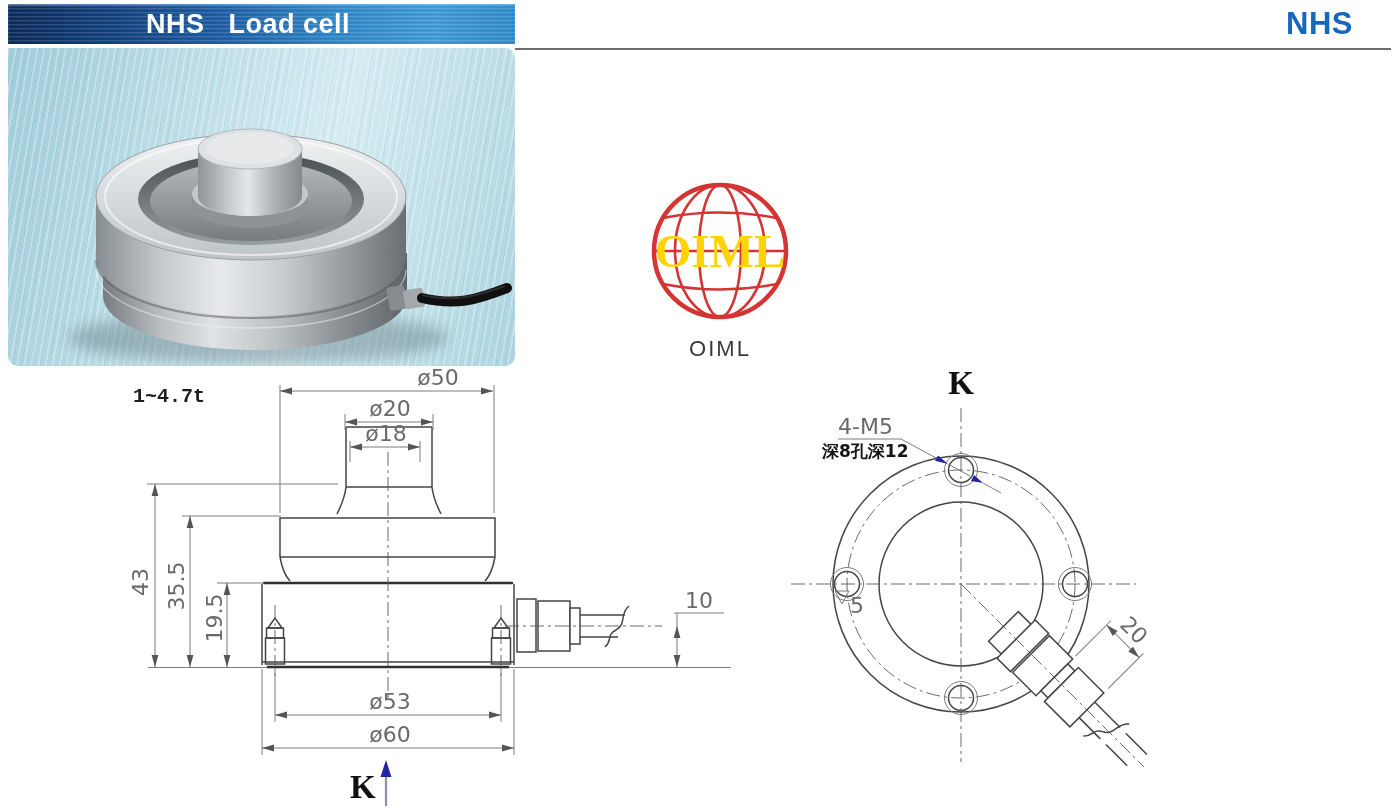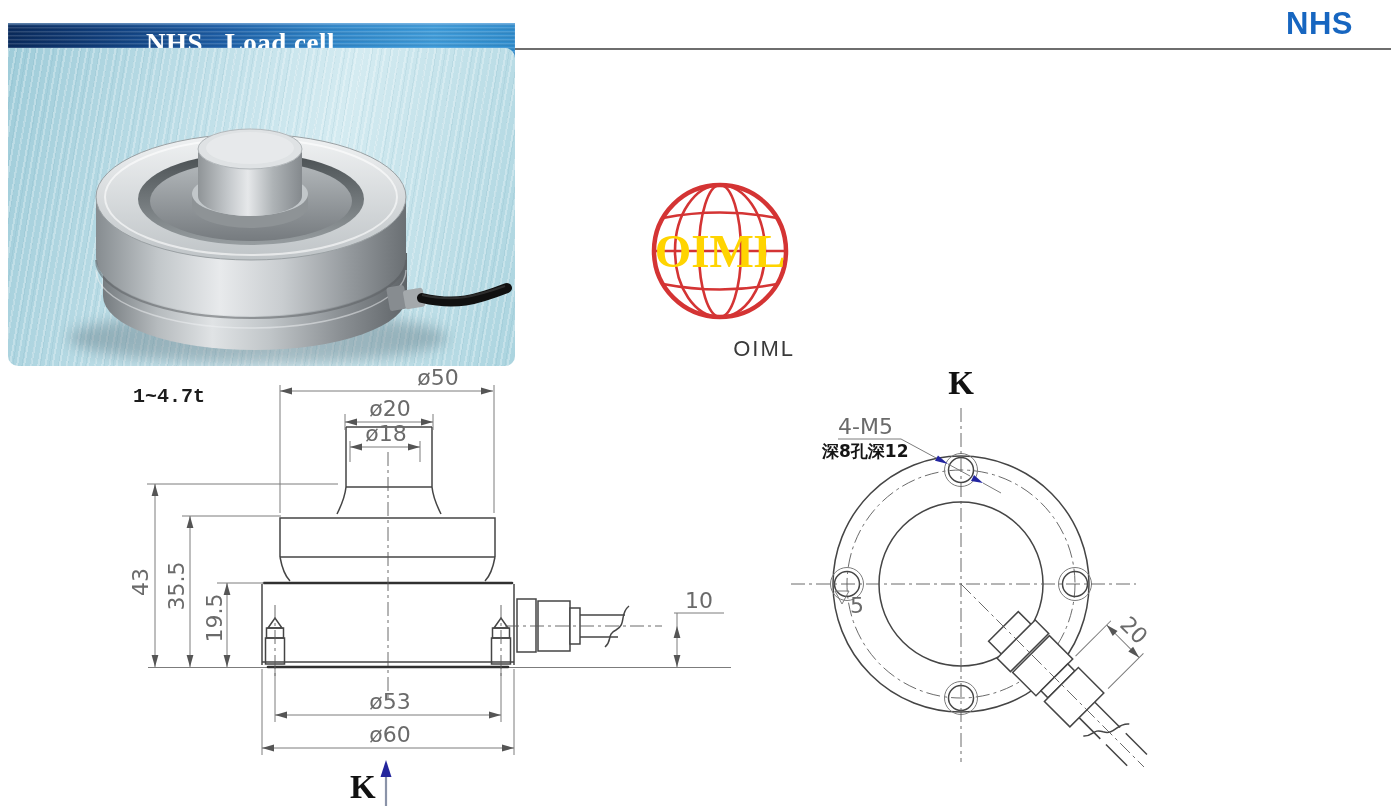--- a/index.html
+++ b/index.html
@@ -2,26 +2,25 @@
 <html><head>
 <meta charset="utf-8">
 <style>
   html,body{margin:0;padding:0;}
   body{
     width:1400px;height:810px;position:relative;background:#ffffff;
     font-family:"Liberation Sans", sans-serif;overflow:hidden;
   }
   
   .banner{
-    position:absolute;left:8px;top:23px;width:507px;height:40px;
+    position:absolute;left:8px;top:4px;width:507px;height:40px;
     background:
       repeating-linear-gradient(180deg, rgba(255,255,255,.14) 0 1px, rgba(0,0,0,.10) 2px, rgba(255,255,255,0) 3px 4px),
       linear-gradient(90deg,#0a2a5c 0%,#11407e 20%,#1d5ea6 42%,#2f87ca 64%,#3f9cda 84%,#2f8ccd 100%);
     box-shadow: inset 0 2px 2px rgba(150,195,235,.45);
-    font-family: Liberation Serif, serif;
   }
   .banner-title{
     position:absolute;left:138px;top:0;height:40px;line-height:40px;
     color:#ffffff;font-size:27px;font-weight:bold;white-space:pre;letter-spacing:.5px;
   }
   .top-rule{
     position:absolute;left:515px;top:48px;width:876px;height:0;
     border-top:2px solid #6e6e6e;
   }
   .brand{
@@ -32,21 +31,21 @@
   .photo{
     position:absolute;left:8px;top:48px;width:507px;height:318px;
     border-radius:0 10px 10px 10px;overflow:hidden;
     background:
       repeating-linear-gradient(100deg, rgba(255,255,255,.28) 0 2px, rgba(255,255,255,0) 2px 7px),
       repeating-linear-gradient(99deg, rgba(90,150,170,.10) 0 1px, rgba(255,255,255,0) 1px 9px),
       linear-gradient(105deg,#9fccd9 0%,#c8e4ec 45%,#d4ebf1 60%,#abd4df 100%);
   }
   .photo svg{display:block;}
   
-  .oiml{position:absolute;left:645px;top:178px;width:150px;text-align:right;}
+  .oiml{position:absolute;left:645px;top:178px;width:150px;text-align:center;}
   .oiml-caption{margin-top:4px;font-size:22px;color:#3a3a3a;letter-spacing:2px;font-weight:500;}
   
   .drawing{position:absolute;left:0;top:0;width:1400px;height:810px;}
   text.dim{font-family:"DejaVu Sans",sans-serif;font-size:22px;fill:#6a6a6a;}
   text.cap{font-family:"Liberation Mono",monospace;font-size:20px;font-weight:600;fill:#1c1c1c;}
   text.kview{font-family:"Liberation Serif",serif;font-size:33px;font-weight:600;fill:#111;}
   text.cjk{font-family:"DejaVu Sans",sans-serif;font-size:17px;font-weight:bold;fill:#141414;}
   .thin{stroke:#7c7c7c;stroke-width:1;fill:none;}
   .out{stroke:#454545;stroke-width:1.5;fill:none;}
   .outw{stroke:#454545;stroke-width:1.5;fill:#fff;}

